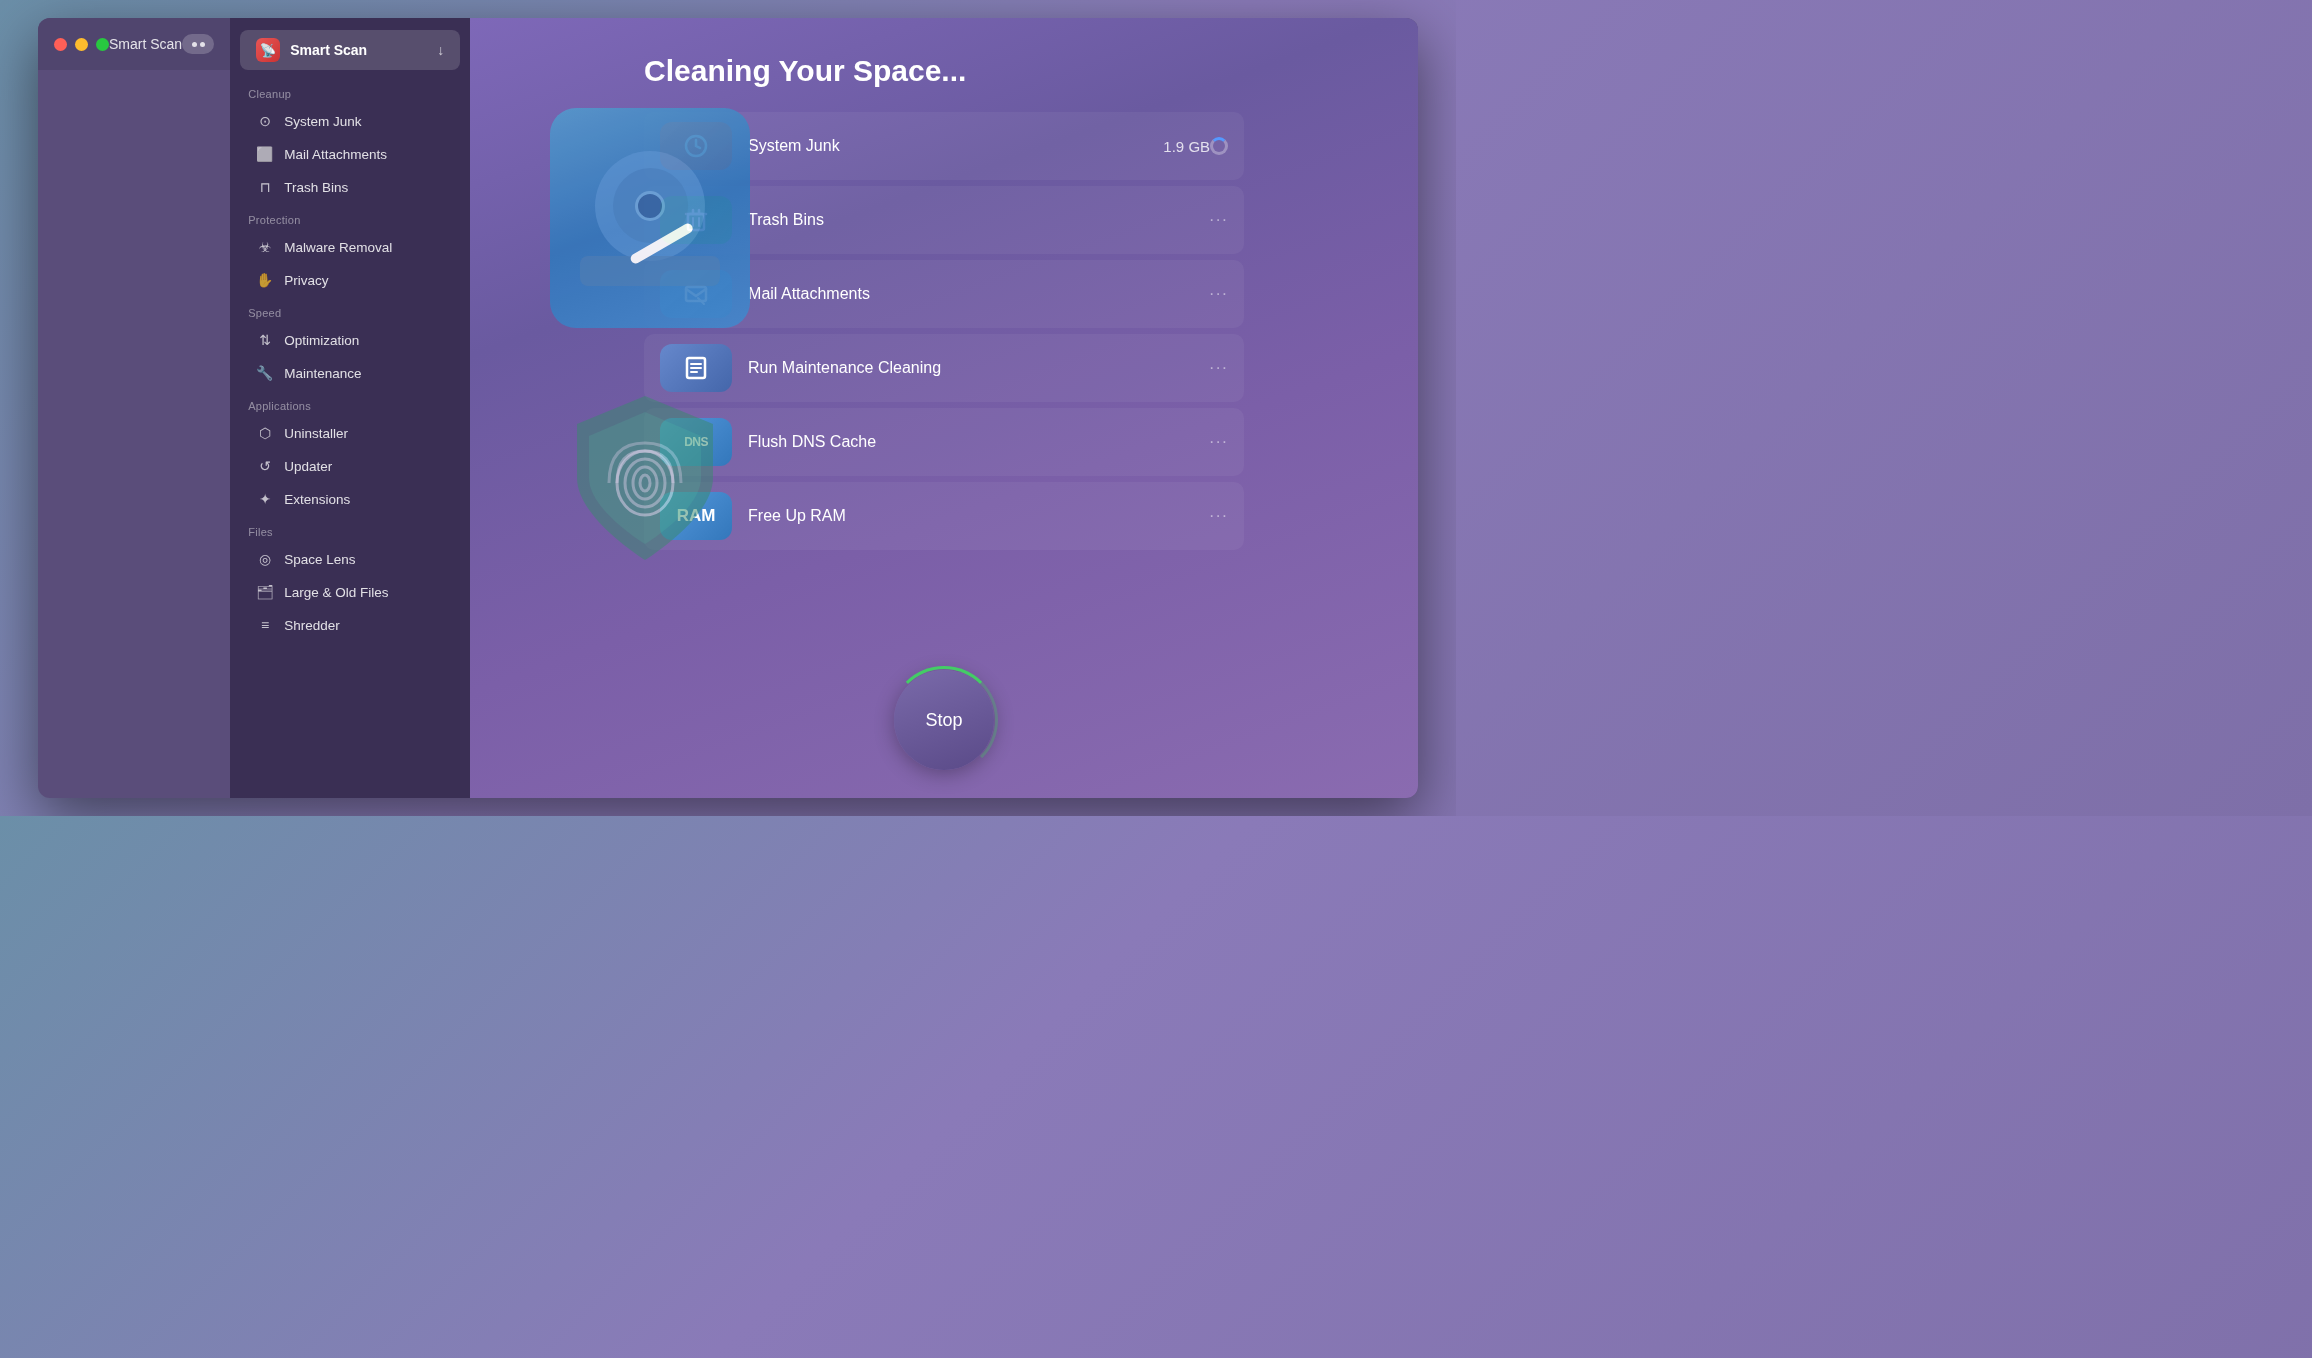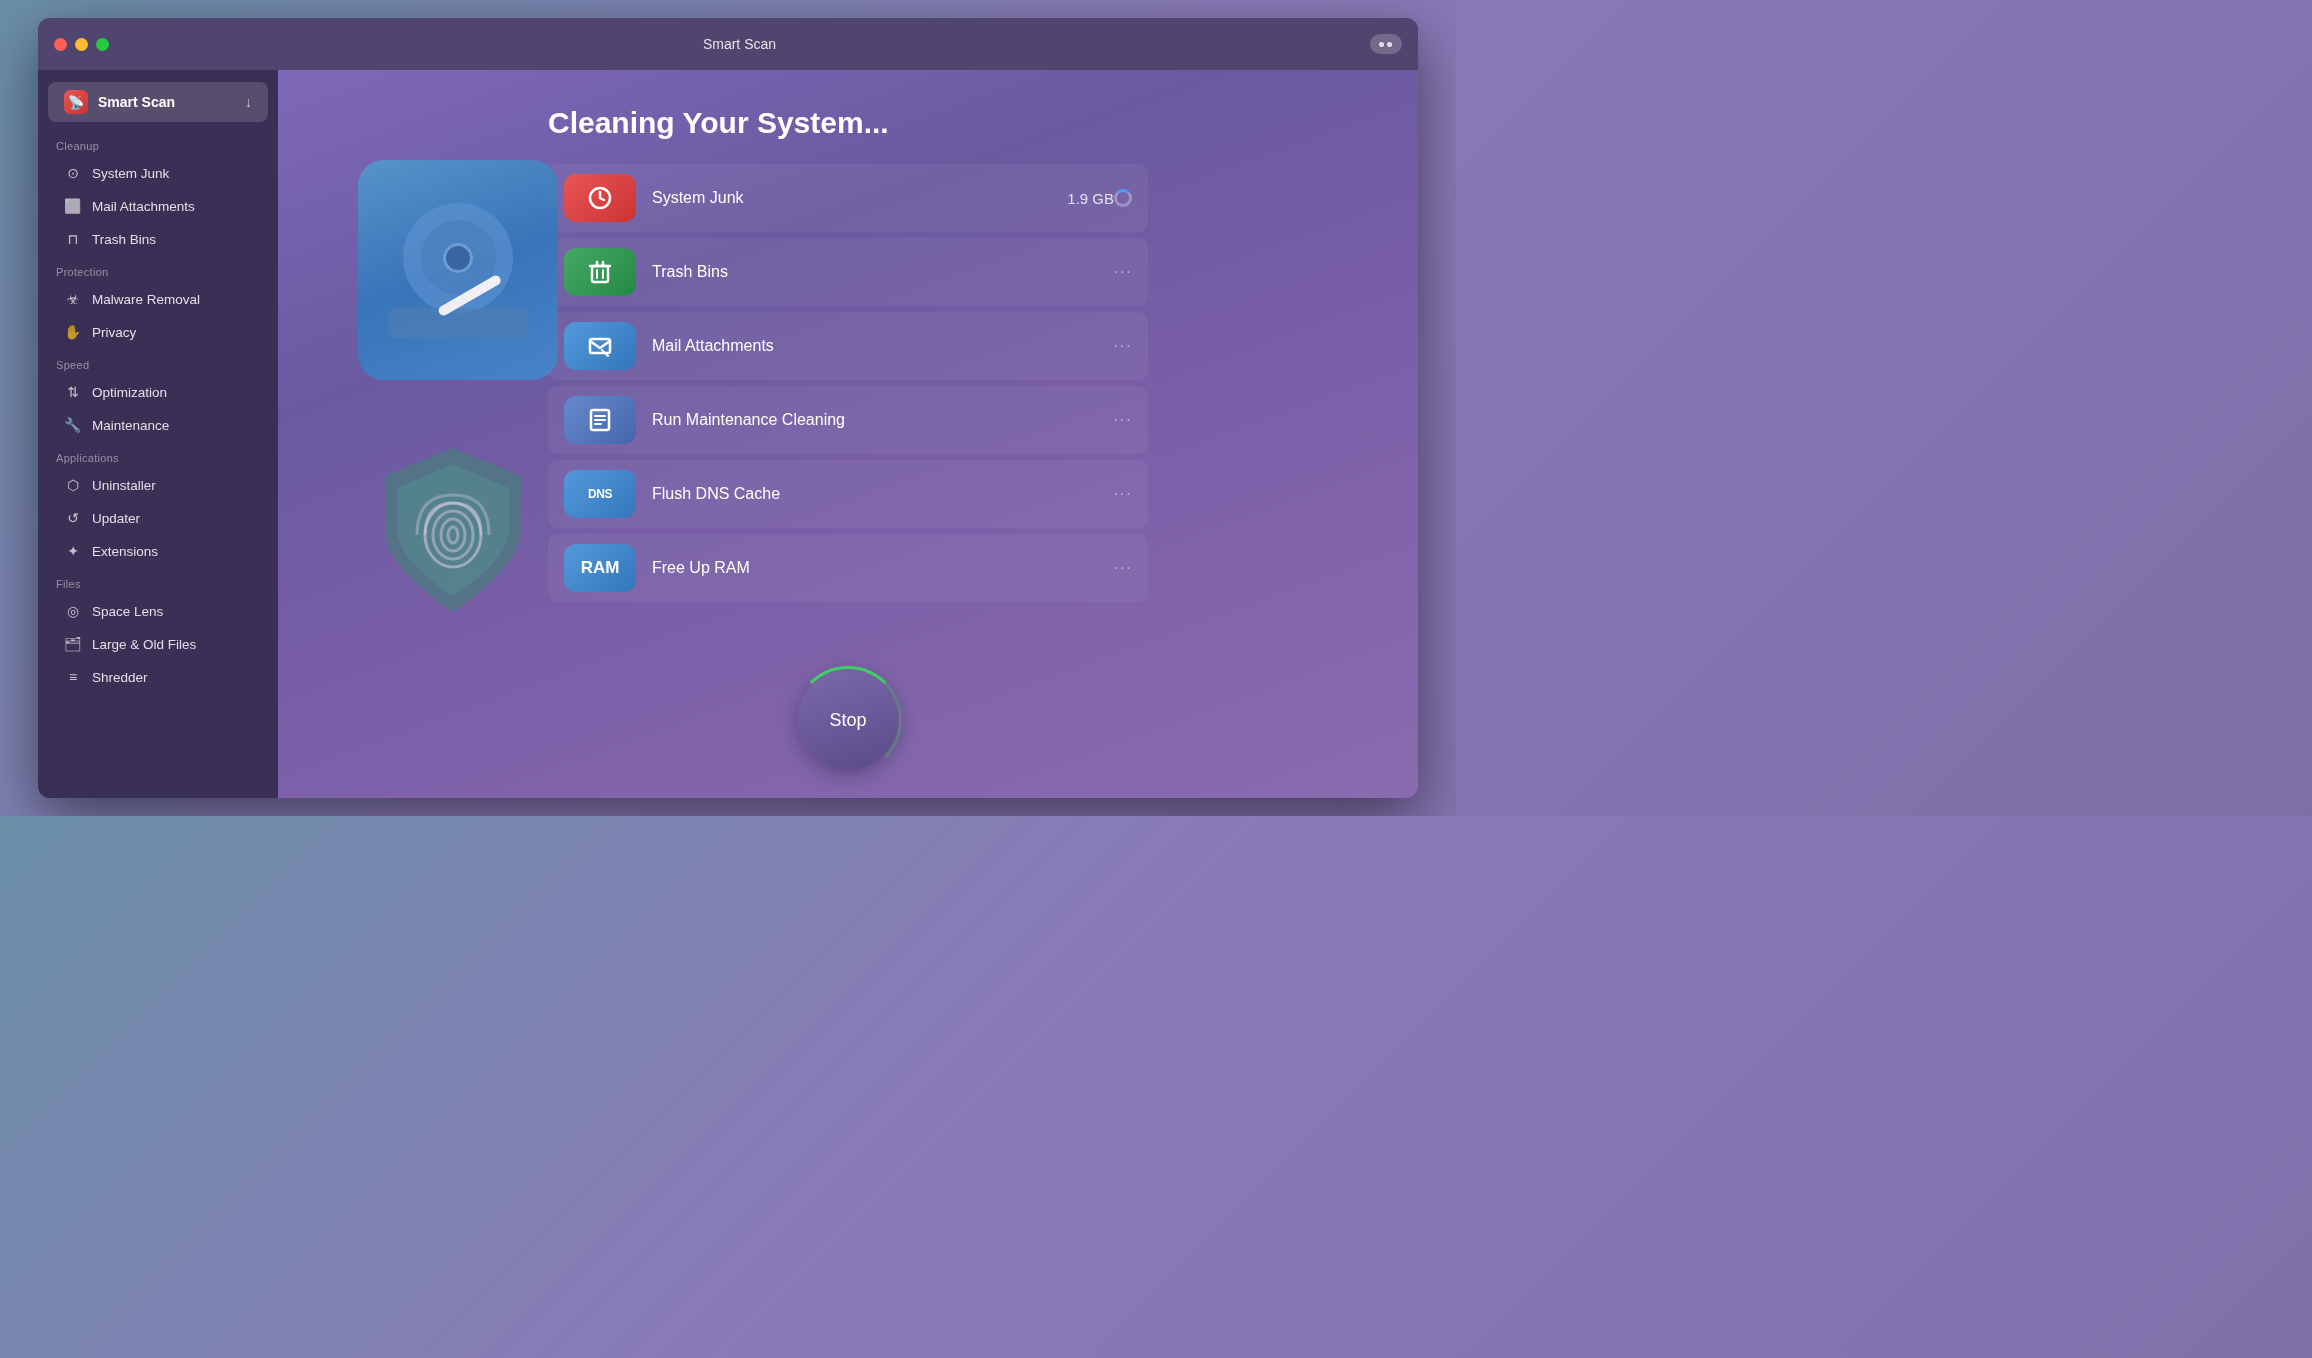--- a/index.html
+++ b/index.html
@@ -13,21 +13,21 @@
       font-family: -apple-system, BlinkMacSystemFont, 'Helvetica Neue', Arial, sans-serif;
       overflow: hidden;
     }
 
     .window {
       width: 1380px;
       height: 780px;
       border-radius: 12px;
       overflow: hidden;
       display: flex;
-      flex-direction: column;
+      flex-direction: row;
       box-shadow: 0 20px 60px rgba(0,0,0,0.5);
       background: #5a4d7a;
     }
 
     
     .titlebar {
       display: flex;
       align-items: center;
       justify-content: space-between;
       padding: 0 16px;
@@ -503,21 +503,21 @@
           <ellipse cx="80" cy="95" rx="28" ry="32" stroke="rgba(255,255,255,0.6)" stroke-width="3" fill="none"></ellipse>
           <ellipse cx="80" cy="95" rx="20" ry="24" stroke="rgba(255,255,255,0.5)" stroke-width="3" fill="none"></ellipse>
           <ellipse cx="80" cy="95" rx="12" ry="16" stroke="rgba(255,255,255,0.5)" stroke-width="3" fill="none"></ellipse>
           <ellipse cx="80" cy="95" rx="5" ry="8" stroke="rgba(255,255,255,0.5)" stroke-width="3" fill="none"></ellipse>
 
           <path d="M52 95 Q52 63 80 63 Q108 63 108 95" stroke="rgba(255,255,255,0.5)" stroke-width="3" fill="none"></path>
           <path d="M44 95 Q44 55 80 55 Q116 55 116 95" stroke="rgba(255,255,255,0.4)" stroke-width="3" fill="none"></path>
         </svg>
       </div>
 
-      <h1 class="main-heading">Cleaning Your System...</h1>
+      <h1 class="main-heading">Cleaning Your Space...</h1>
 
       <div class="scan-list">
 
         <div class="scan-item">
           <div class="scan-item-icon icon-system-junk">
             <svg width="28" height="28" viewBox="0 0 28 28" fill="none">
               <circle cx="14" cy="14" r="10" stroke="white" stroke-width="2.5" fill="none"></circle>
               <path d="M14 8 L14 14 L18 16" stroke="white" stroke-width="2.5" stroke-linecap="round"></path>
             </svg>
           </div>

